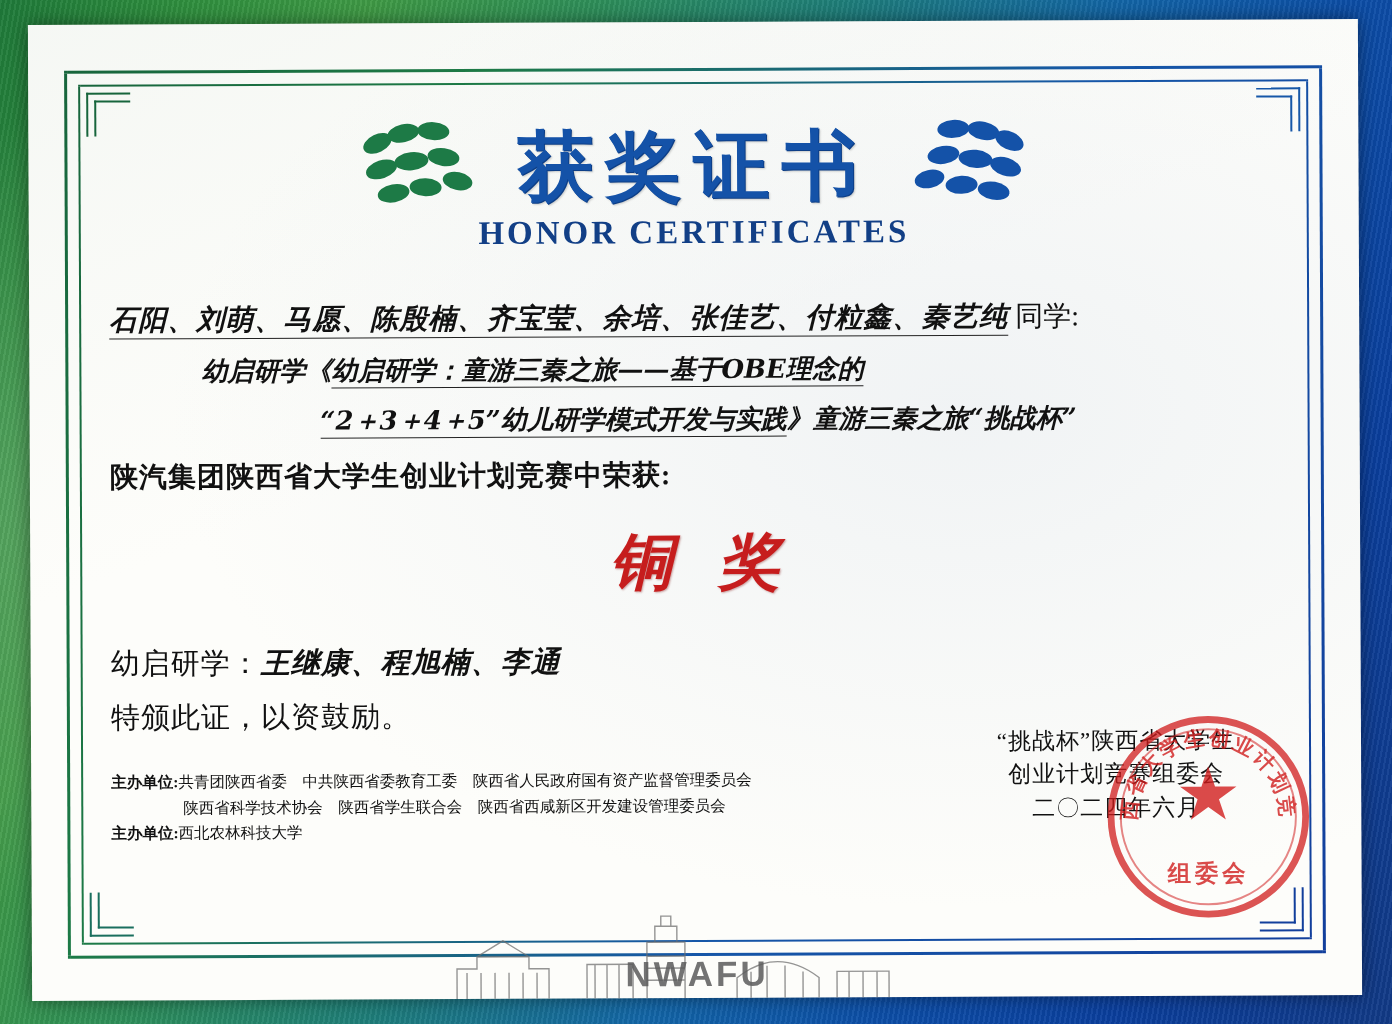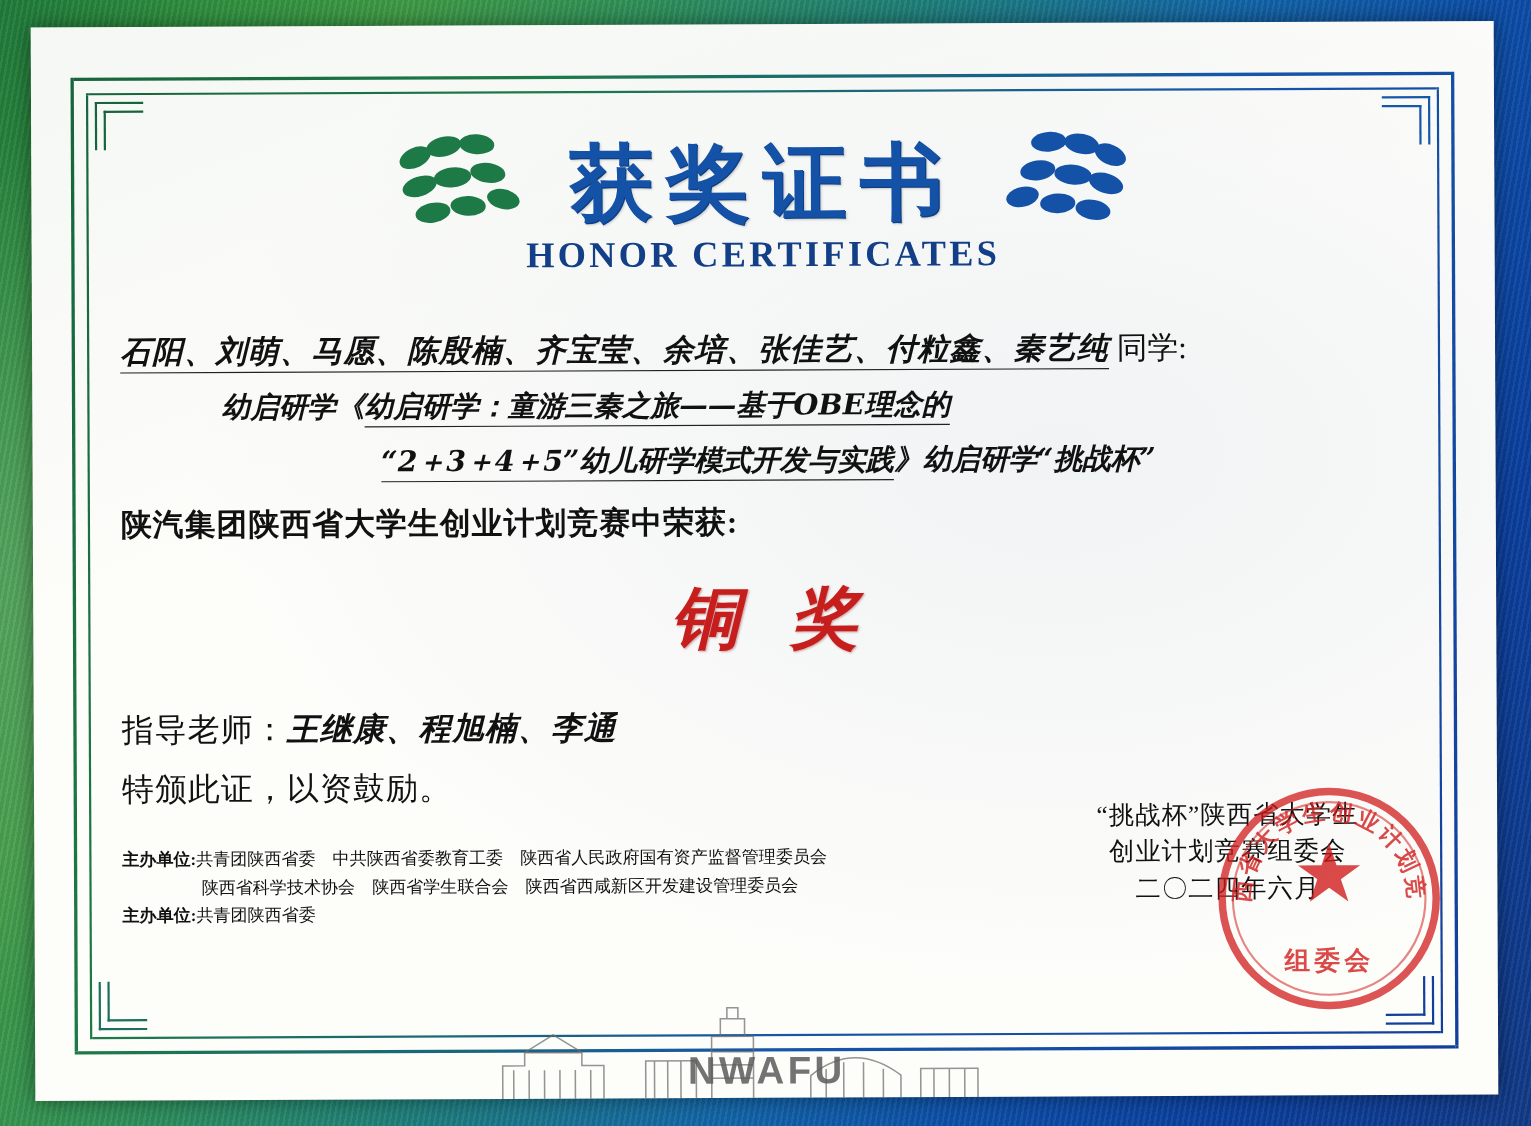--- a/index.html
+++ b/index.html
@@ -359,45 +359,45 @@
       <div class="names-line">
         <span class="hand">石阳、刘萌、马愿、陈殷楠、齐宝莹、余培、张佳艺、付粒鑫、秦艺纯</span>
         <span>同学:</span>
       </div>
 
       <div class="line work-line-1">
         <span>幼启研学《</span><span class="work-underline">幼启研学：童游三秦之旅——基于OBE理念的</span>
       </div>
 
       <div class="line work-line-2">
-        <span class="work-underline">“2＋3＋4＋5”幼儿研学模式开发与实践</span><span>》幼启研学</span><span>“挑战杯”</span>
+        <span class="work-underline">“2＋3＋4＋5”幼儿研学模式开发与实践</span><span>》童游三秦之旅</span><span>“挑战杯”</span>
       </div>
 
       <div class="comp-line">陕汽集团陕西省大学生创业计划竞赛中荣获:</div>
 
       <div id="award">铜奖</div>
 
       <div id="teachers">
-        <span>指导老师：</span><span class="t-names">王继康、程旭楠、李通</span>
+        <span>幼启研学：</span><span class="t-names">王继康、程旭楠、李通</span>
       </div>
 
       <div id="remark">特颁此证，以资鼓励。</div>
     </div>
 
     <div id="footer">
       <div class="row">
         <span class="lbl">主办单位:</span>
         <span class="val">共青团陕西省委　中共陕西省委教育工委　陕西省人民政府国有资产监督管理委员会</span>
       </div>
       <div class="row">
         <span class="val indent">陕西省科学技术协会　陕西省学生联合会　陕西省西咸新区开发建设管理委员会</span>
       </div>
       <div class="row">
         <span class="lbl">主办单位:</span>
-        <span class="val">共青团陕西省委</span>
+        <span class="val">西北农林科技大学</span>
       </div>
     </div>
 
     <div id="seal-block">
       <div class="sline">“挑战杯”陕西省大学生</div>
       <div class="sline">创业计划竞赛组委会</div>
       <div class="sline">二〇二四年六月</div>
     </div>
 
   </div>

